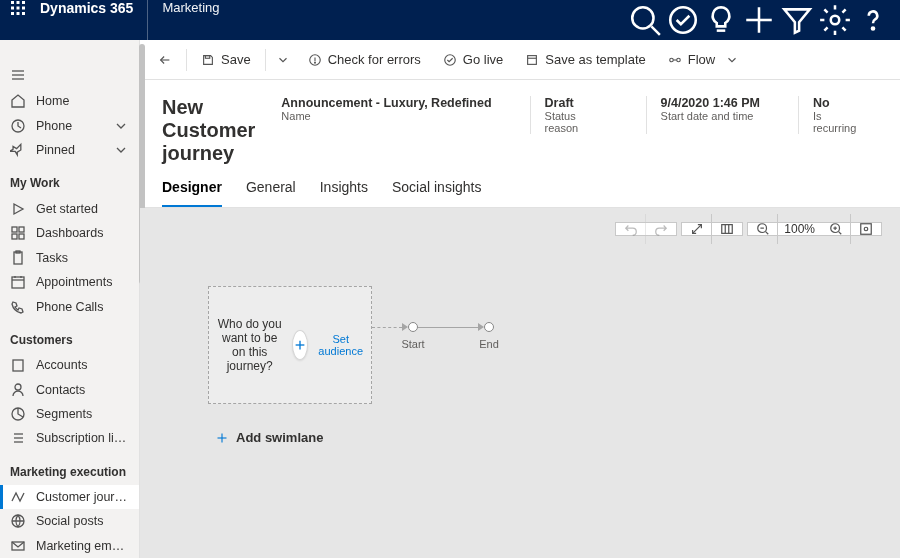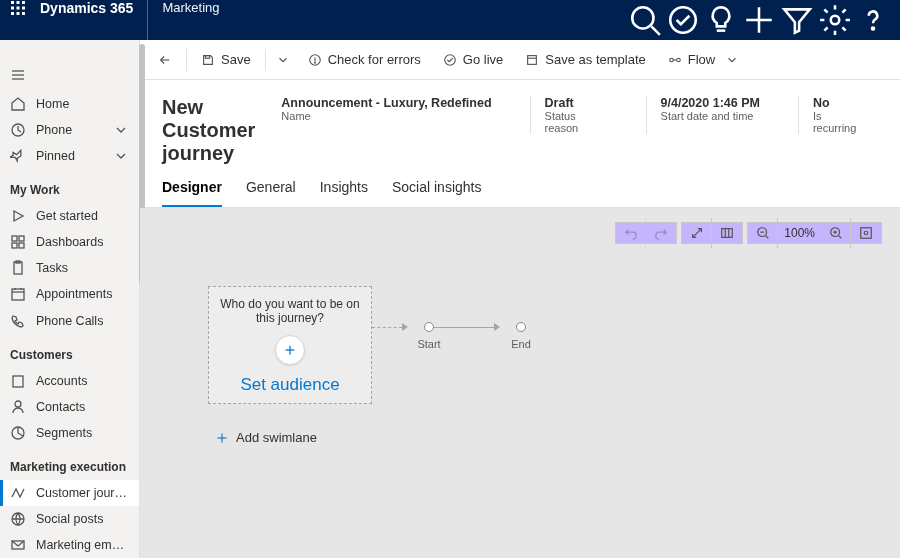--- a/index.html
+++ b/index.html
@@ -53,38 +53,38 @@
   .hdr-field:first-child{border-left:none;padding-left:0;}
   .hdr-val{font-size:12.5px;font-weight:600;color:var(--text);white-space:nowrap;}
   .hdr-lbl{font-size:11px;color:var(--text-muted);}
   
   .tabs{display:flex;gap:24px;padding:14px 22px 0;border-bottom:1px solid var(--border);}
   .tab{padding-bottom:10px;font-size:14px;cursor:pointer;color:var(--text);font-weight:400;text-align:center;}
   .tab.active{font-weight:600;border-bottom:2px solid var(--accent);color:#000;}
   
   .canvas-wrap{flex:1;background:var(--canvas);padding:18px;position:relative;overflow:hidden;}
   .canvas-toolbar{position:absolute;top:14px;right:18px;display:flex;align-items:center;gap:4px;}
-  .tb-group{background:#c4b5fd;border:1px solid var(--border-strong);display:flex;align-items:center;height:22px;}
+  .tb-group{background:#ffffff;border:1px solid var(--border-strong);display:flex;align-items:center;height:14px;}
   .tb-btn{width:30px;height:30px;display:flex;align-items:center;justify-content:center;cursor:pointer;border-right:1px solid var(--border-strong);}
   .tb-btn:last-child{border-right:none;}
   .tb-btn svg{stroke:#555;fill:none;stroke-width:1.4;width:14px;height:14px;}
   .tb-zoom{padding:0 6px;font-size:12px;color:var(--text);}
   .journey-stage{position:relative;margin-top:60px;margin-left:50px;}
-  .audience-box{width:164px;height:118px;border:1.5px dashed #a5a5a5;background:#ededed;display:flex;flex-direction:column;align-items:center;justify-content:flex-end;gap:10px;text-align:center;padding:8px;}
+  .audience-box{width:164px;height:118px;border:1.5px dashed #a5a5a5;background:#ededed;display:flex;flex-direction:row;align-items:center;justify-content:flex-start;gap:10px;text-align:center;padding:8px;}
   .audience-q{font-size:12px;color:var(--text);}
   .add-circle-btn{width:30px;height:30px;border-radius:50%;background:#fff;border:1px solid #d5d5d5;display:flex;align-items:center;justify-content:center;color:var(--accent);box-shadow:0 1px 2px rgba(0,0,0,0.1);cursor:pointer;}
-  .set-audience{font-size:17px;color:var(--accent);cursor:pointer;}
+  .set-audience{font-size:11px;color:var(--accent);cursor:pointer;}
   .flow-line{position:absolute;left:164px;top:36px;display:flex;align-items:center;}
   .dash{width:30px;border-top:1.5px dashed #a5a5a5;}
   .solid{width:60px;border-top:1.5px solid #a5a5a5;}
   .node-circle{width:10px;height:10px;border:1px solid #888;border-radius:50%;background:#fff;display:inline-block;}
   .node-label{position:absolute;top:16px;font-size:11px;color:var(--text-muted);left:50%;transform:translateX(-50%);}
-  .node-wrap{position:relative;display:flex;align-items:center;margin-left:16px;}
+  .node-wrap{position:relative;display:flex;align-items:center;}
   .arrowhead{width:0;height:0;border-top:4px solid transparent;border-bottom:4px solid transparent;border-left:6px solid #a5a5a5;}
-  .add-swimlane{display:flex;align-items:center;gap:8px;margin-top:26px;margin-left:8px;font-size:13px;color:var(--text);cursor:pointer;}
+  .add-swimlane{display:flex;align-items:center;gap:8px;margin-top:26px;margin-left:8px;font-size:13px;color:var(--text);cursor:pointer;font-weight:bold;}
   .add-swimlane svg{stroke:var(--accent);stroke-width:1.5;fill:none;width:12px;height:12px;}
 </style>
 </head>
 <body>
 
 <div id="app">
 
   <div class="topbar">
     <span class="waffle">
       <svg viewBox="0 0 16 16">
@@ -265,20 +265,30 @@
           <span class="sb-label">Contacts</span>
         </div>
       <div class="sb-row">
           <span class="sb-icon">
             <svg viewBox="0 0 16 16">
               <circle cx="8" cy="8" r="6"></circle>
               <path d="M8 2v6l5 3"></path>
             </svg>
           </span>
           <span class="sb-label">Segments</span>
+        </div>
+      <div class="sb-row">
+          <span class="sb-icon">
+            <svg viewBox="0 0 16 16">
+              <line x1="4" y1="4" x2="13" y2="4"></line>
+              <line x1="4" y1="8" x2="13" y2="8"></line>
+              <line x1="4" y1="12" x2="13" y2="12"></line>
+            </svg>
+          </span>
+          <span class="sb-label">Subscription lists</span>
         </div>
 
       <div class="sb-group">Marketing execution</div>
       <div class="sb-row active">
           <span class="sb-icon">
             <svg viewBox="0 0 16 16">
               <polyline points="2,12 6,4 10,12 14,4"></polyline>
             </svg>
           </span>
           <span class="sb-label">Customer journeys</span>

